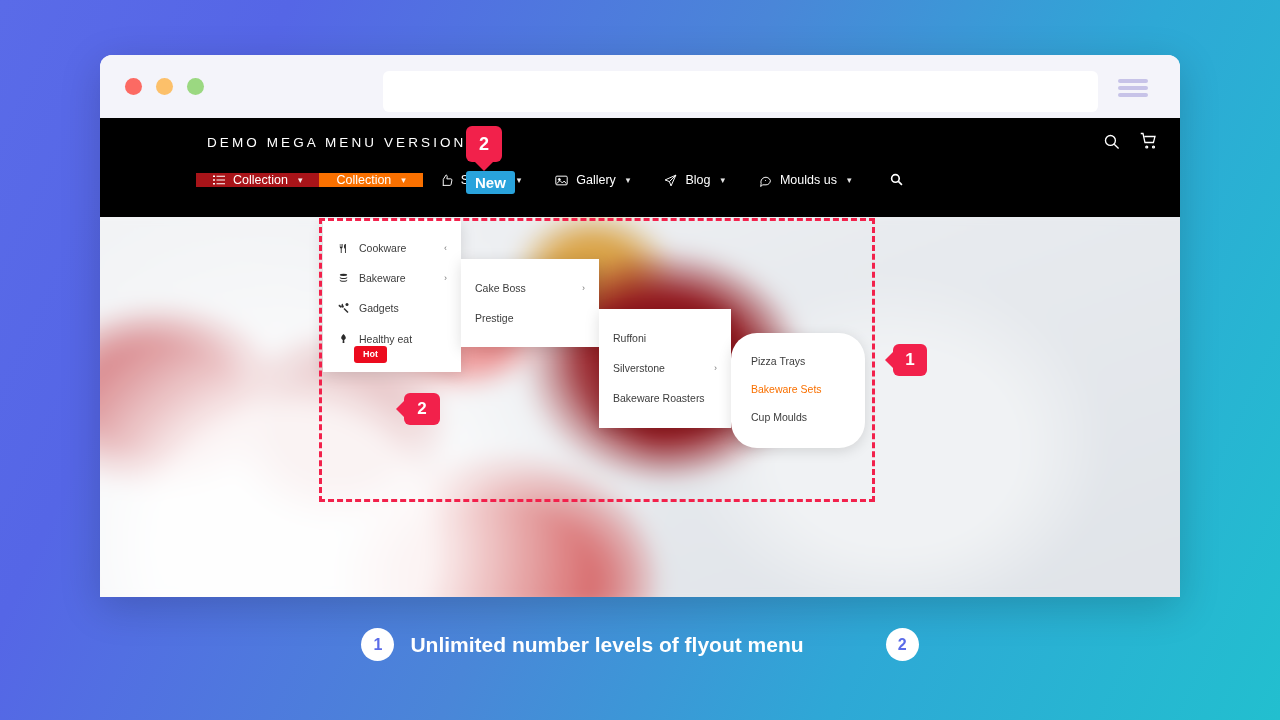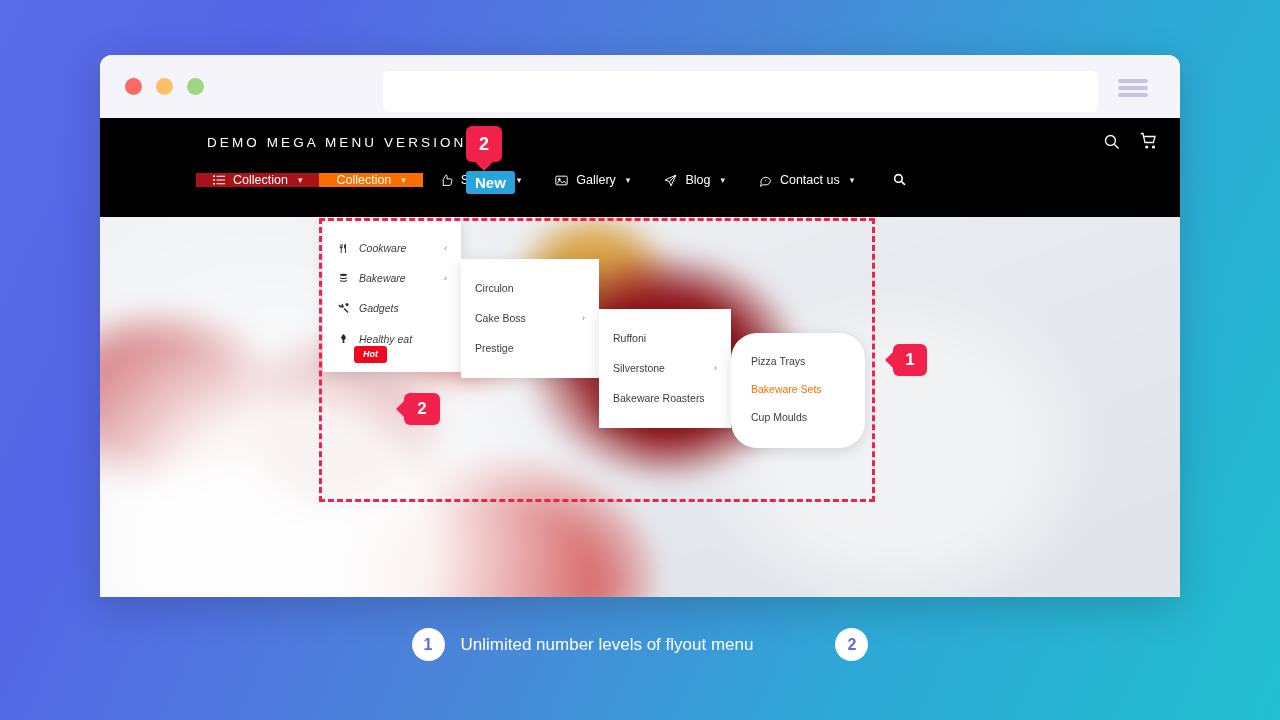--- a/index.html
+++ b/index.html
@@ -146,21 +146,21 @@
     z-index: 60;
   }
 
   
   .panel {
     position: absolute;
     background: #ffffff;
     box-shadow: 0 3px 14px rgba(0,0,0,0.13);
     z-index: 40;
   }
-  .panel-l1 { left: 223px; top: 2px;  width: 138px; padding: 14px 0 18px; font-style: italic; }
+  .panel-l1 { left: 223px; top: 2px;  width: 138px; padding: 14px 0 18px; }
   .panel-l2 { left: 361px; top: 42px; width: 138px; padding: 14px 0 14px; }
   .panel-l3 { left: 499px; top: 92px; width: 132px; padding: 14px 0 14px; }
   .panel-l4 { left: 631px; top: 116px; width: 134px; padding: 14px 0 16px; border-radius: 26px; }
 
   .menu-row {
     display: flex;
     align-items: center;
     gap: 9px;
     padding: 8px 14px;
     font-size: 10.5px;
@@ -318,22 +318,22 @@
     width: 33px; height: 33px;
     border-radius: 50%;
     background: #ffffff;
     color: #5a6be8;
     font-weight: bold;
     font-size: 16px;
     display: flex; align-items: center; justify-content: center;
   }
   .caption-text {
     color: #ffffff;
-    font-size: 17px;
-    font-weight: normal;
+    font-size: 21px;
+    font-weight: bold;
     white-space: nowrap;
   }
 </style>
 </head>
 <body>
 
 <div id="stage">
 
   <div id="browser">
 
@@ -425,21 +425,21 @@
         <span class="caret">▾</span>
       </div>
 
       <div class="nav-item">
         <span class="nav-icon">
           <svg width="13" height="13" viewBox="0 0 24 24" fill="none" stroke="#ffffff" stroke-width="1.8">
             <path d="M21 12a8 8 0 01-8 8H7l-4 3 1-5a8 8 0 1117-6z"></path>
             <circle cx="12" cy="12" r="1" fill="#ffffff" stroke="none"></circle>
           </svg>
         </span>
-        <span>Contact us</span>
+        <span>Moulds us</span>
         <span class="caret">▾</span>
       </div>
 
       <div class="nav-item search-only">
         <span class="nav-icon">
           <svg width="13" height="13" viewBox="0 0 24 24" fill="none" stroke="#ffffff" stroke-width="3">
             <circle cx="10" cy="10" r="7"></circle>
               <line x1="15.5" y1="15.5" x2="22" y2="22"></line>
           </svg>
         </span>
@@ -490,24 +490,20 @@
             <svg width="11" height="11" viewBox="0 0 24 24" fill="#2b2b2b">
               <path d="M12 2c-3 3-5 5.5-5 8.5 0 2.3 1.4 4 3.4 4.6L10 22h4l-.4-6.9c2-.6 3.4-2.3 3.4-4.6 0-3-2-5.5-5-8.5z"></path>
             </svg>
           </span>
           <span class="label">Healthy eat</span>
           <span class="hot-badge">Hot</span>
         </div>
       </div>
 
       <div class="panel panel-l2">
-        <div class="menu-row plain">
-          <span class="label">Circulon</span>
-          <span class="arrow"></span>
-        </div>
         <div class="menu-row plain">
           <span class="label">Cake Boss</span>
           <span class="arrow">›</span>
         </div>
         <div class="menu-row plain">
           <span class="label">Prestige</span>
           <span class="arrow"></span>
         </div>
       </div>
 

